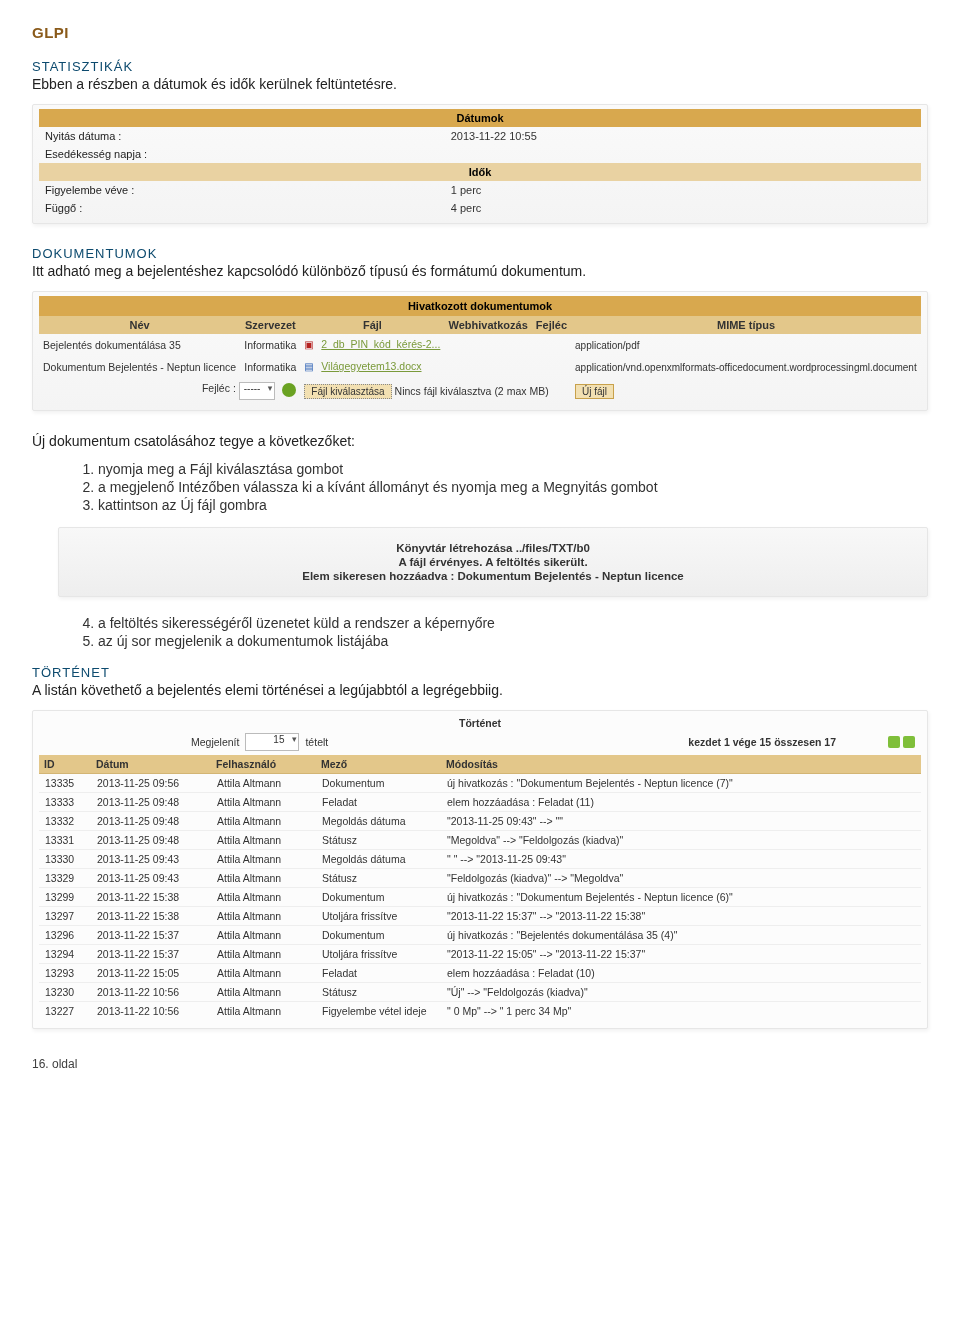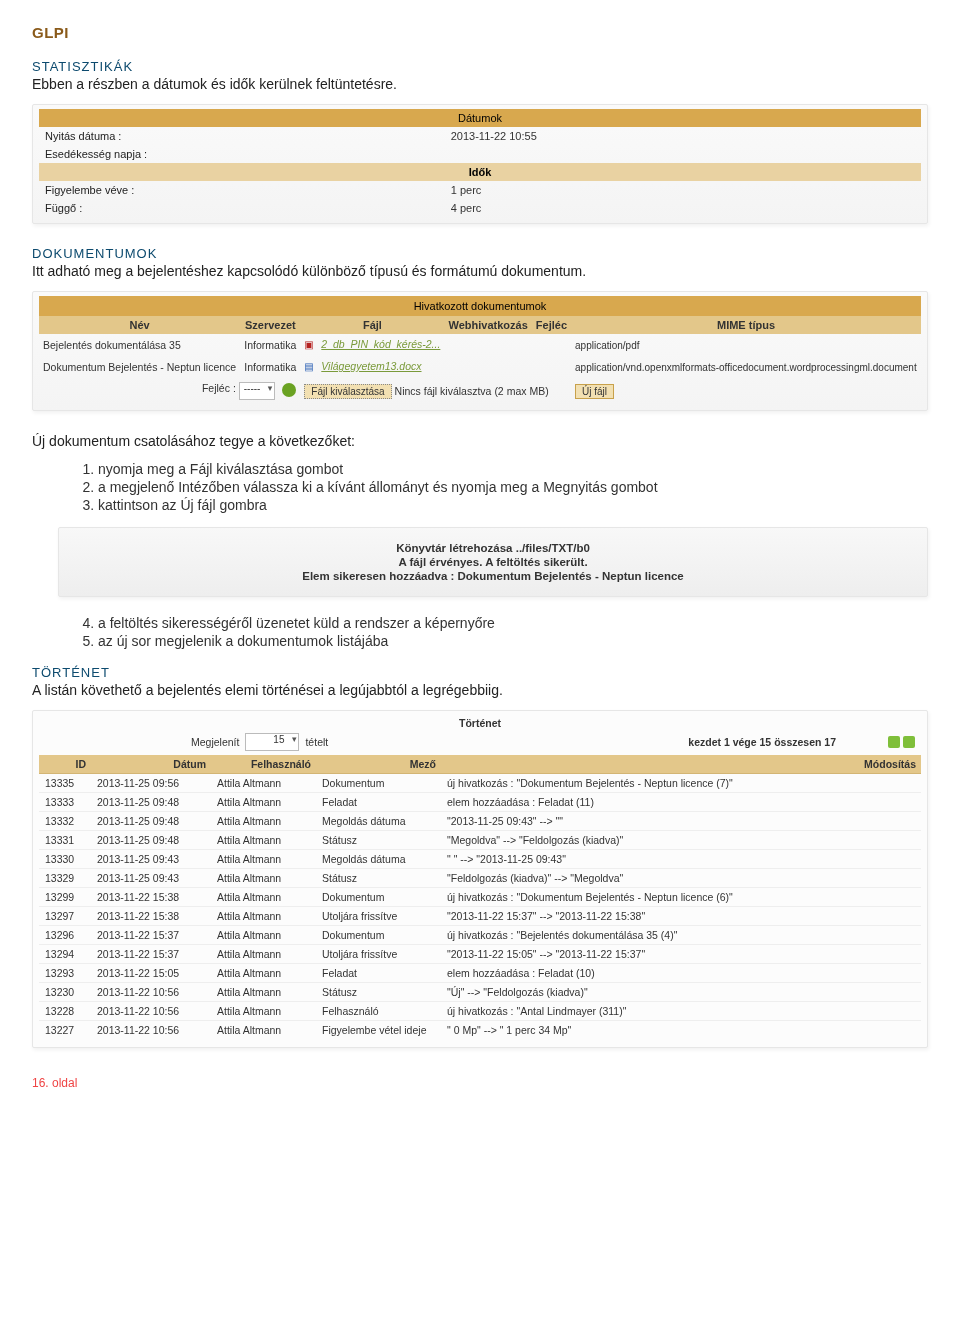--- a/index.html
+++ b/index.html
@@ -20,27 +20,27 @@
     border:1px solid #e6e6e6;
     background:linear-gradient(#fafafa,#f4f4f4);
     border-radius:2px;
     padding:4px 6px 6px;
     margin:10px 0 22px;
     box-shadow:1px 2px 4px rgba(0,0,0,0.06);
     font-size:11px;
   }
   .panel table { width:100%; border-collapse:collapse; }
   .panel td { padding:3px 6px; vertical-align:middle; }
-  .panel .hd-dark { background:#d8a84e; color:#000; text-align:center; font-weight:normal; font-size:11px; }
+  .panel .hd-dark { background:#d8a84e; color:#000; text-align:center; font-weight:bold; font-size:11px; }
   .panel .hd-light { background:#e9d2a2; color:#000; text-align:center; font-weight:bold; font-size:11px; }
   .panel .label { width:46%; color:#222; }
 
   .doc-table th { background:#e3c78a; font-weight:bold; font-size:11px; text-align:center; padding:3px 4px; }
   .doc-table td { font-size:10.5px; text-align:left; padding:4px; }
-  .doc-table .link { color:#7a9a3a; text-decoration:underline; cursor:pointer;font-style:italic; }
+  .doc-table .link { color:#7a9a3a; text-decoration:underline; cursor:pointer; }
   .doc-table .pdf-icon,.doc-table .doc-icon { display:inline-block; width:14px; height:14px; vertical-align:middle; margin-right:3px; font-size:10px; line-height:14px; }
   .pdf-icon { color:#b42020; }
   .doc-icon { color:#2a5fb4; }
   .btn { background:#f2e0b2; border:1px solid #c8a14b; padding:1px 6px; font-size:10px; cursor:pointer; }
   .green-dot { display:inline-block; width:14px; height:14px; background:#6aa222; border-radius:50%; vertical-align:middle; margin-left:4px; }
 
   ol.steps { margin:8px 0 14px 26px; font-size:14px; }
   ol.steps li { margin:2px 0; }
 
   .notice {
@@ -57,26 +57,26 @@
     box-shadow:1px 2px 4px rgba(0,0,0,0.06);
   }
   .notice .line { margin:2px 0; }
 
   .history-wrap { border:1px solid #e6e6e6; background:#fcfcfc; border-radius:2px; padding:4px 6px 8px; font-size:10.5px; margin-top:10px; box-shadow:1px 2px 4px rgba(0,0,0,0.06);}
   .history-top { display:flex; align-items:center; gap:6px; padding:2px 6px 4px; }
   .history-top .fill { flex:1; }
   .nav-icons { display:flex; gap:3px; }
   .nav-icons span { width:12px; height:12px; background:#7fbf3a; display:inline-block; border-radius:2px; }
   .history-table { width:100%; border-collapse:collapse; font-size:10.5px; }
-  .history-table th { background:#e3c78a; text-align:right; font-weight:bold; padding:3px 5px; border-bottom:1px solid #d3b574;}
+  .history-table th { background:#e3c78a; text-align:left; font-weight:bold; padding:3px 5px; border-bottom:1px solid #d3b574;}
   .history-table td { padding:3px 6px; border-top:1px solid #eee; white-space:nowrap; }
   .history-table td.mod { white-space:normal; }
 
   .footer { margin-top:28px; color:#888; font-size:12px; }
-  .footer .pg { color:#ef4444; }
+  .footer .pg { color:#404040; }
 
   .sel { border:1px solid #bbb; background:#fff; font-size:10px; padding:0 14px 0 4px; height:16px; display:inline-block; position:relative; }
   .sel::after { content:"▾"; position:absolute; right:2px; top:0; font-size:9px; color:#555; }
 </style>
 </head>
 <body>
 
 <div class="header-glpi">GLPI</div>
 
 <div class="section-title">STATISZTIKÁK</div>
@@ -292,27 +292,20 @@
           <td class="mod">elem hozzáadása : Feladat (10)</td>
         </tr>
         <tr>
           <td>13230</td>
           <td>2013-11-22 10:56</td>
           <td>Attila Altmann</td>
           <td>Státusz</td>
           <td class="mod">"Új" --&gt; "Feldolgozás (kiadva)"</td>
         </tr>
         <tr>
-          <td>13228</td>
-          <td>2013-11-22 10:56</td>
-          <td>Attila Altmann</td>
-          <td>Felhasználó</td>
-          <td class="mod">új hivatkozás : "Antal Lindmayer (311)"</td>
-        </tr>
-        <tr>
           <td>13227</td>
           <td>2013-11-22 10:56</td>
           <td>Attila Altmann</td>
           <td>Figyelembe vétel ideje</td>
           <td class="mod">" 0 Mp" --&gt; " 1 perc 34 Mp"</td>
         </tr>
       </tbody>
   </table>
 </div>
 

